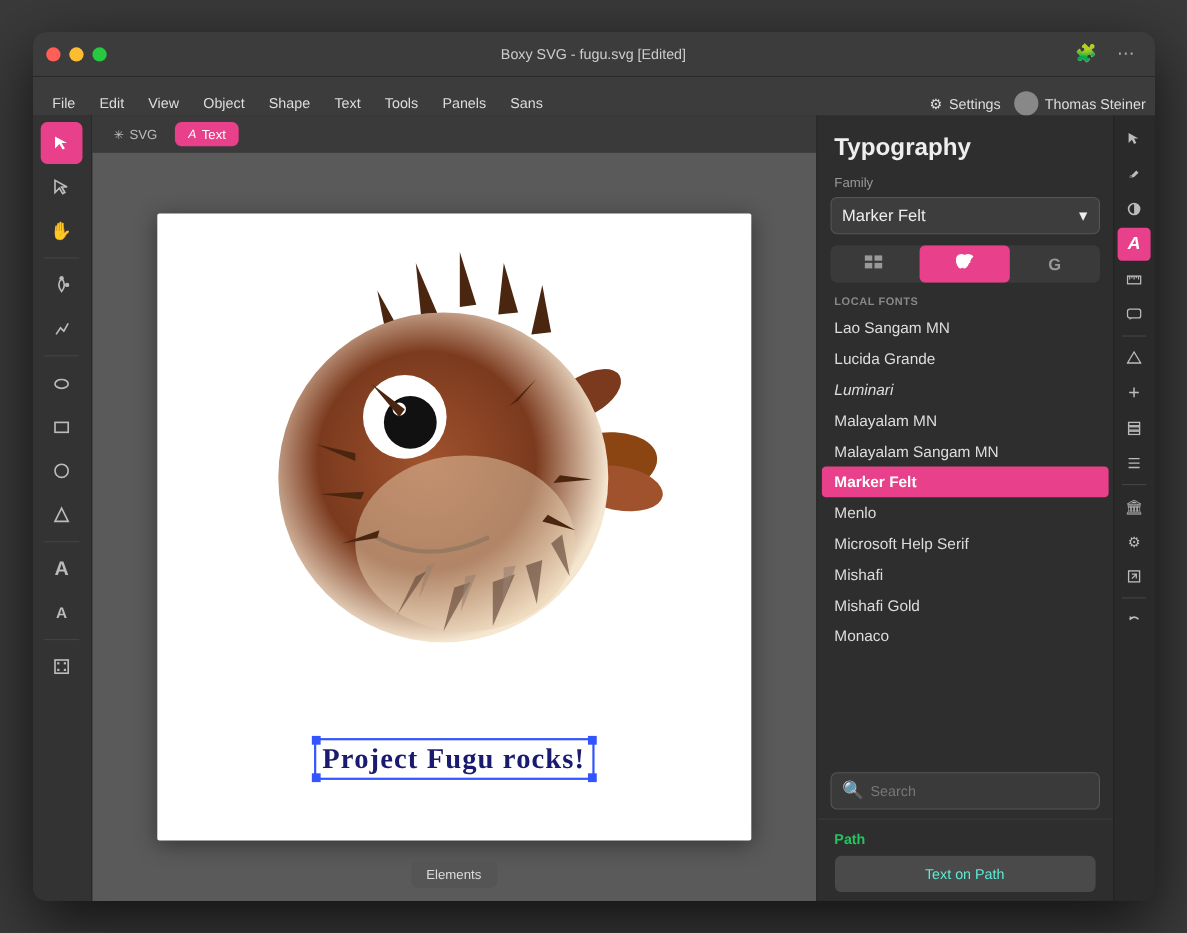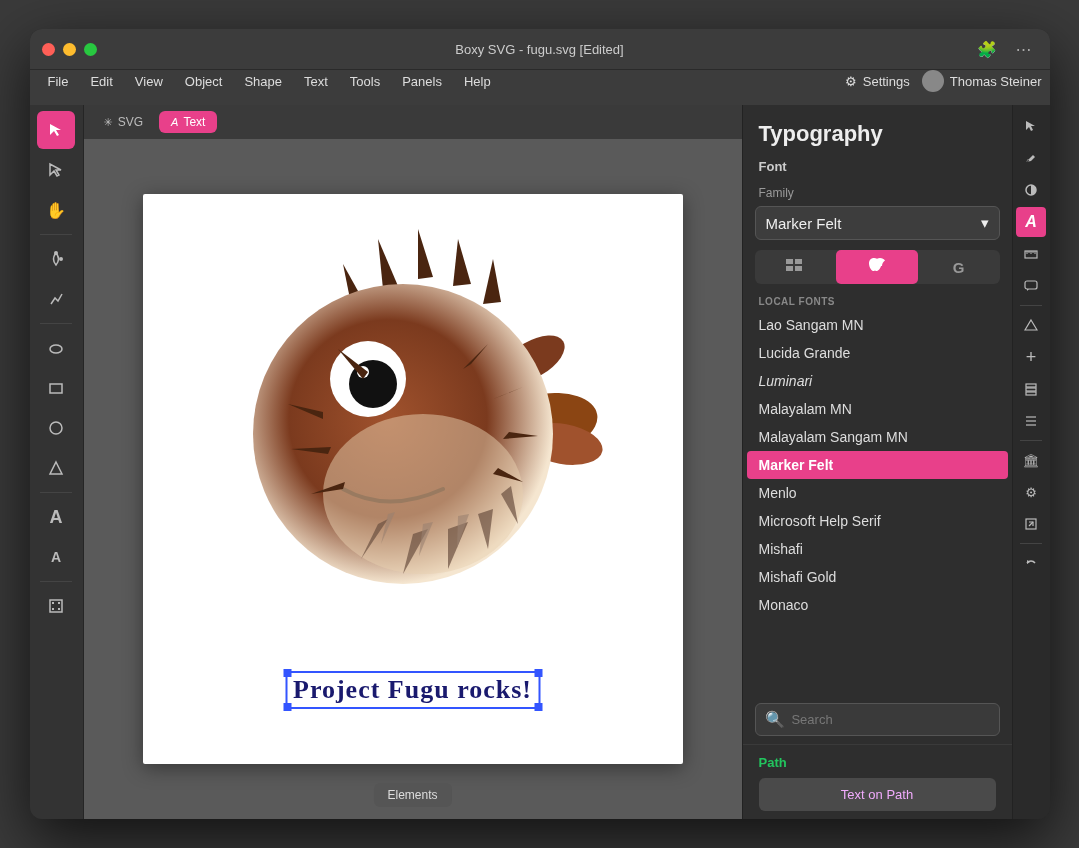--- a/index.html
+++ b/index.html
@@ -63,21 +63,21 @@
       display: flex; align-items: center; justify-content: center;
       font-size: 16px;
       border-radius: 4px;
     }
     
     .menubar {
       height: 36px;
       background: #3c3c3c;
       border-top: 1px solid #2a2a2a;
       display: flex;
-      align-items: flex-start;
+      align-items: flex-end;
       padding: 0 8px;
       gap: 2px;
       flex-shrink: 0;
     }
     .menu-item {
       padding: 4px 10px;
       color: #ddd;
       font-size: 13px;
       cursor: pointer;
       border-radius: 4px;
@@ -327,21 +327,21 @@
       font-weight: 600;
       color: #22c55e;
       margin-bottom: 8px;
     }
     .text-on-path-btn {
       width: 100%;
       background: #4a4a4a;
       border: none;
       border-radius: 6px;
       padding: 9px;
-      color: #f0abfc;
+      color: #5eead4;
       font-size: 13px;
       cursor: pointer;
       text-align: center;
     }
     
     .right-icon-toolbar {
       width: 38px;
       background: #2a2a2a;
       display: flex;
       flex-direction: column;
@@ -391,21 +391,21 @@
 
   <div class="menubar">
     <span class="menu-item">File</span>
     <span class="menu-item">Edit</span>
     <span class="menu-item">View</span>
     <span class="menu-item">Object</span>
     <span class="menu-item">Shape</span>
     <span class="menu-item">Text</span>
     <span class="menu-item">Tools</span>
     <span class="menu-item">Panels</span>
-    <span class="menu-item">Help</span>
+    <span class="menu-item">Sans</span>
     <div class="menubar-right">
       <div class="settings-btn">
         <span>⚙</span>
         <span>Settings</span>
       </div>
       <div class="user-btn">
         <div class="user-avatar"></div>
         <span>Thomas Steiner</span>
       </div>
     </div>
@@ -551,21 +551,20 @@
               <span style="font-family:'Comic Sans MS',cursive;font-size:26px;font-weight:bold;color:#1a1a6e;letter-spacing:1px;">Project Fugu rocks!</span>
             </div>
           </div>
         </div>
         <button class="elements-btn">Elements</button>
       </div>
     </div>
 
     <div class="right-panel">
       <div class="panel-header">Typography</div>
-      <div class="panel-section-label">Font</div>
       <div class="panel-subsection">Family</div>
       <div class="font-family-select">
         <span>Marker Felt</span>
         <span>▾</span>
       </div>
       <div class="font-source-tabs">
         <div class="font-source-tab">
           <span>
             <svg width="18" height="14" viewBox="0 0 18 14">
                 <rect x="0" y="0" width="7" height="5" fill="#999"></rect>

